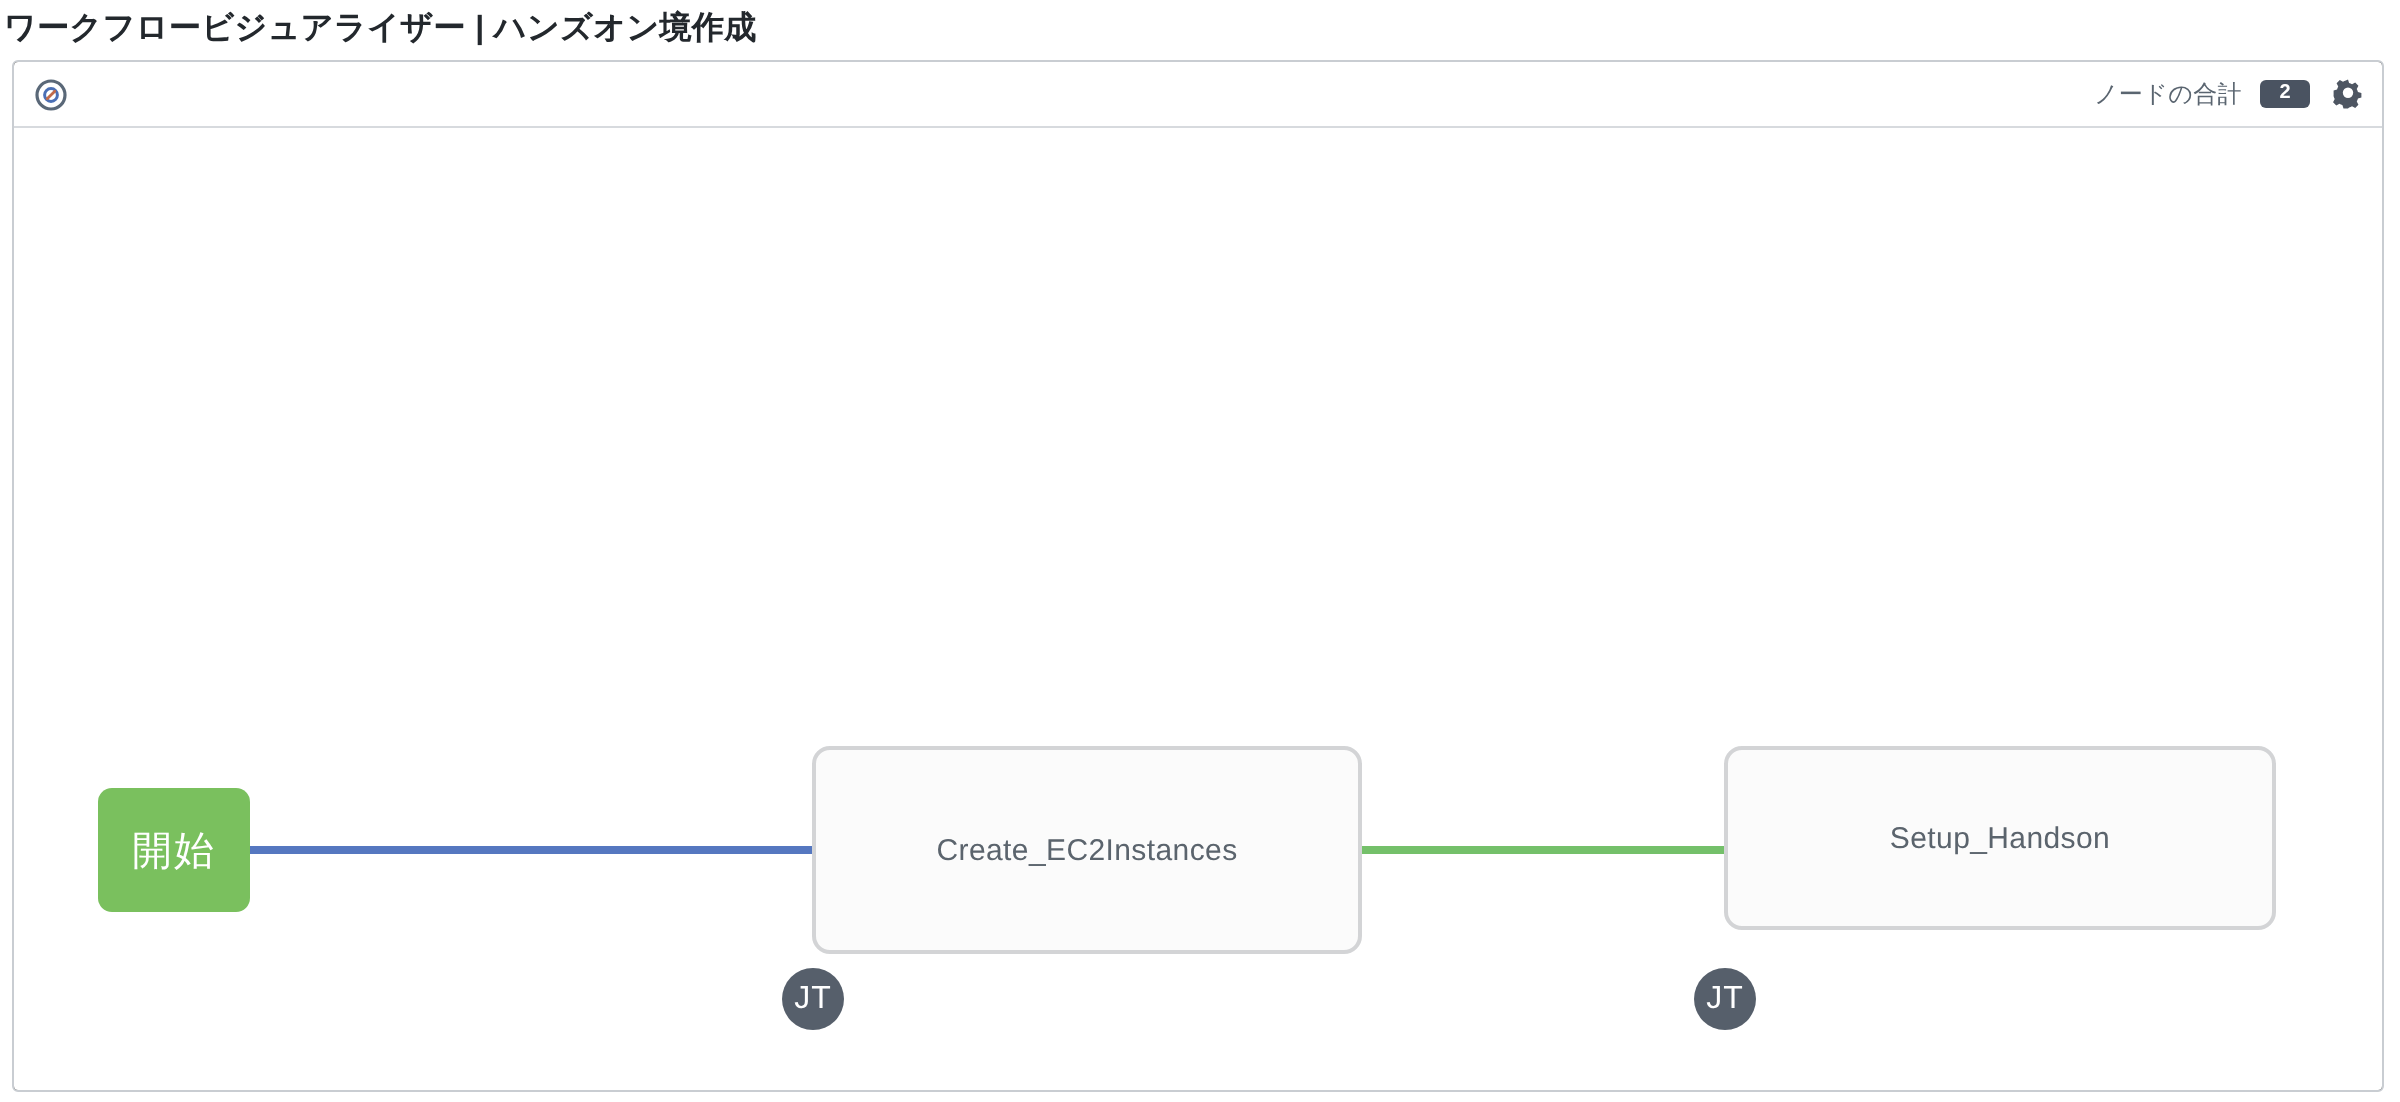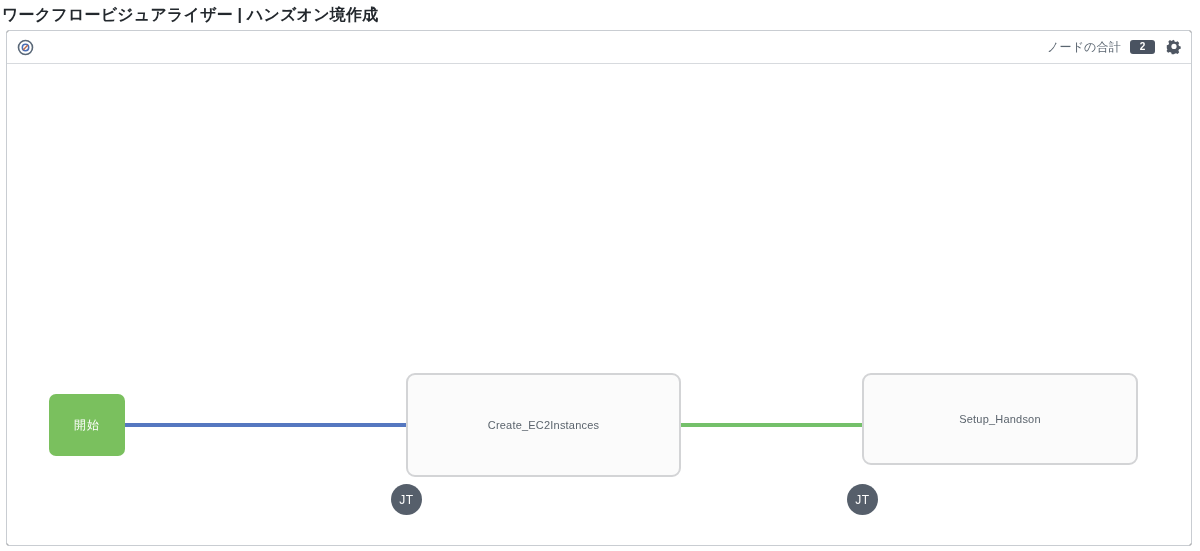--- a/index.html
+++ b/index.html
@@ -130,45 +130,45 @@
     box-sizing: border-box;
     display: flex;
     align-items: center;
     justify-content: center;
     text-align: center;
   }
   .node-start {
     background: #7ac05e;
     border-radius: 7px;
     color: #ffffff;
-    font-size: 12px;
+    font-size: 20px;
     letter-spacing: 1px;
   }
   .node-task {
     background: #fbfbfb;
     border: 2px solid #d3d4d6;
     border-radius: 9px;
     color: #5b646d;
-    font-size: 11px;
+    font-size: 15px;
     letter-spacing: 0.2px;
   }
   .node-label {
     pointer-events: none;
     padding: 0 10px;
   }
 
   
   .avatar {
     position: absolute;
     width: 31px;
     height: 31px;
     border-radius: 50%;
     background: #565f6b;
     color: #ffffff;
-    font-size: 12px;
+    font-size: 16px;
     letter-spacing: 0.5px;
     display: flex;
     align-items: center;
     justify-content: center;
     box-shadow: 0 0 0 1px rgba(255,255,255,0.55);
   }
 </style>
 </head>
 <body>
 

